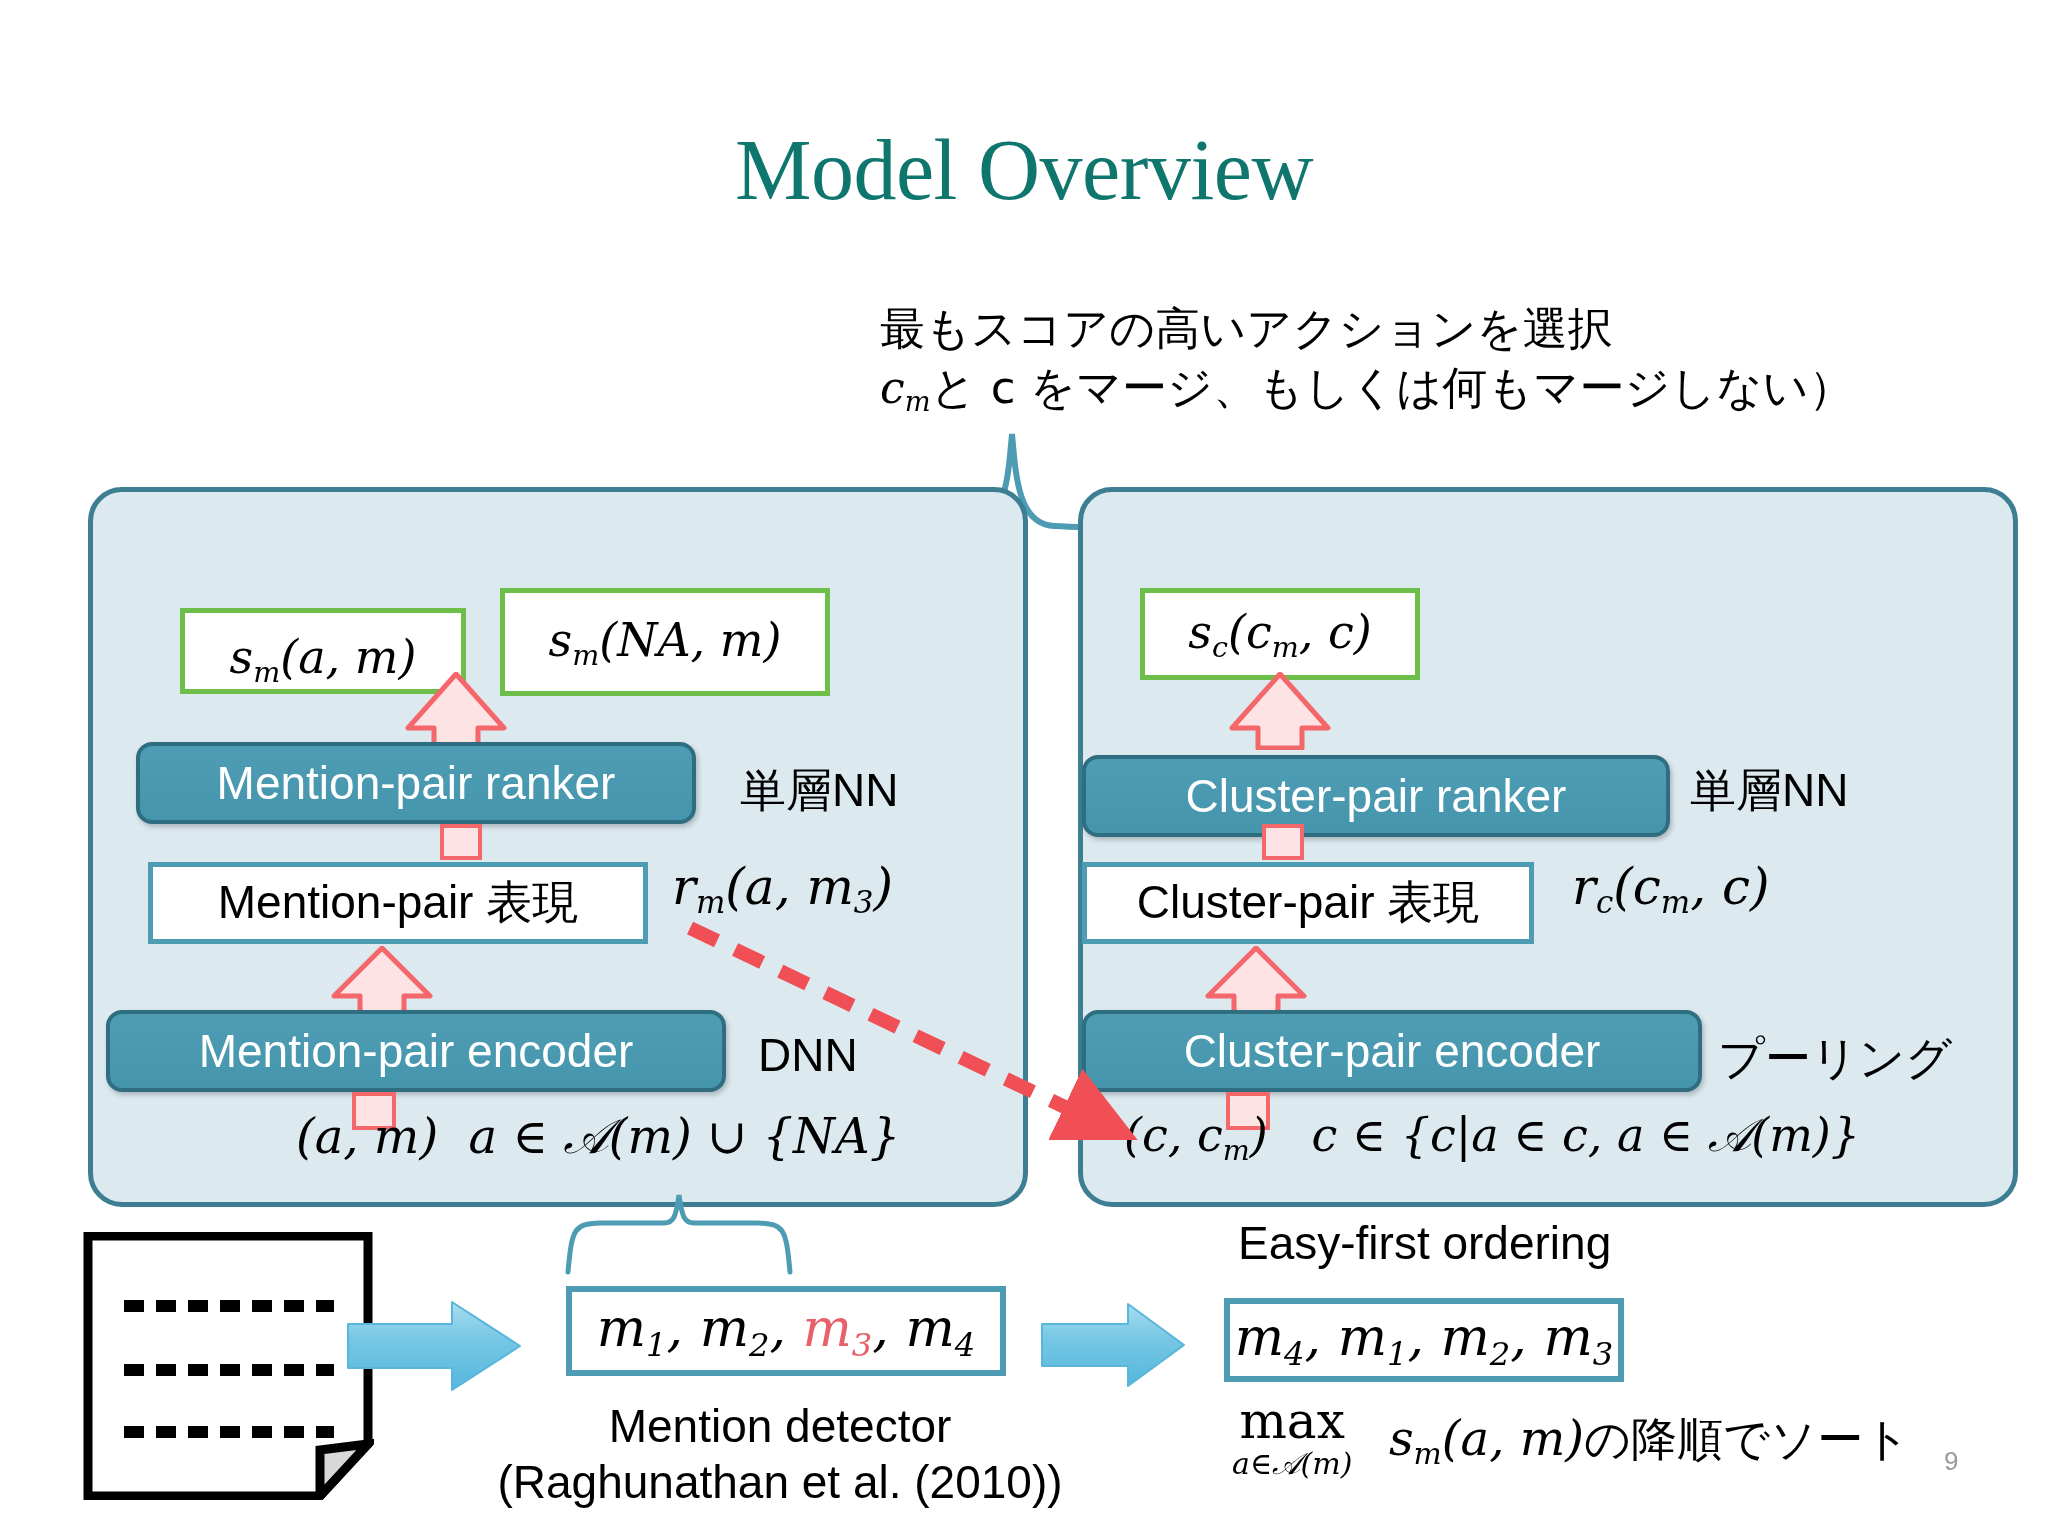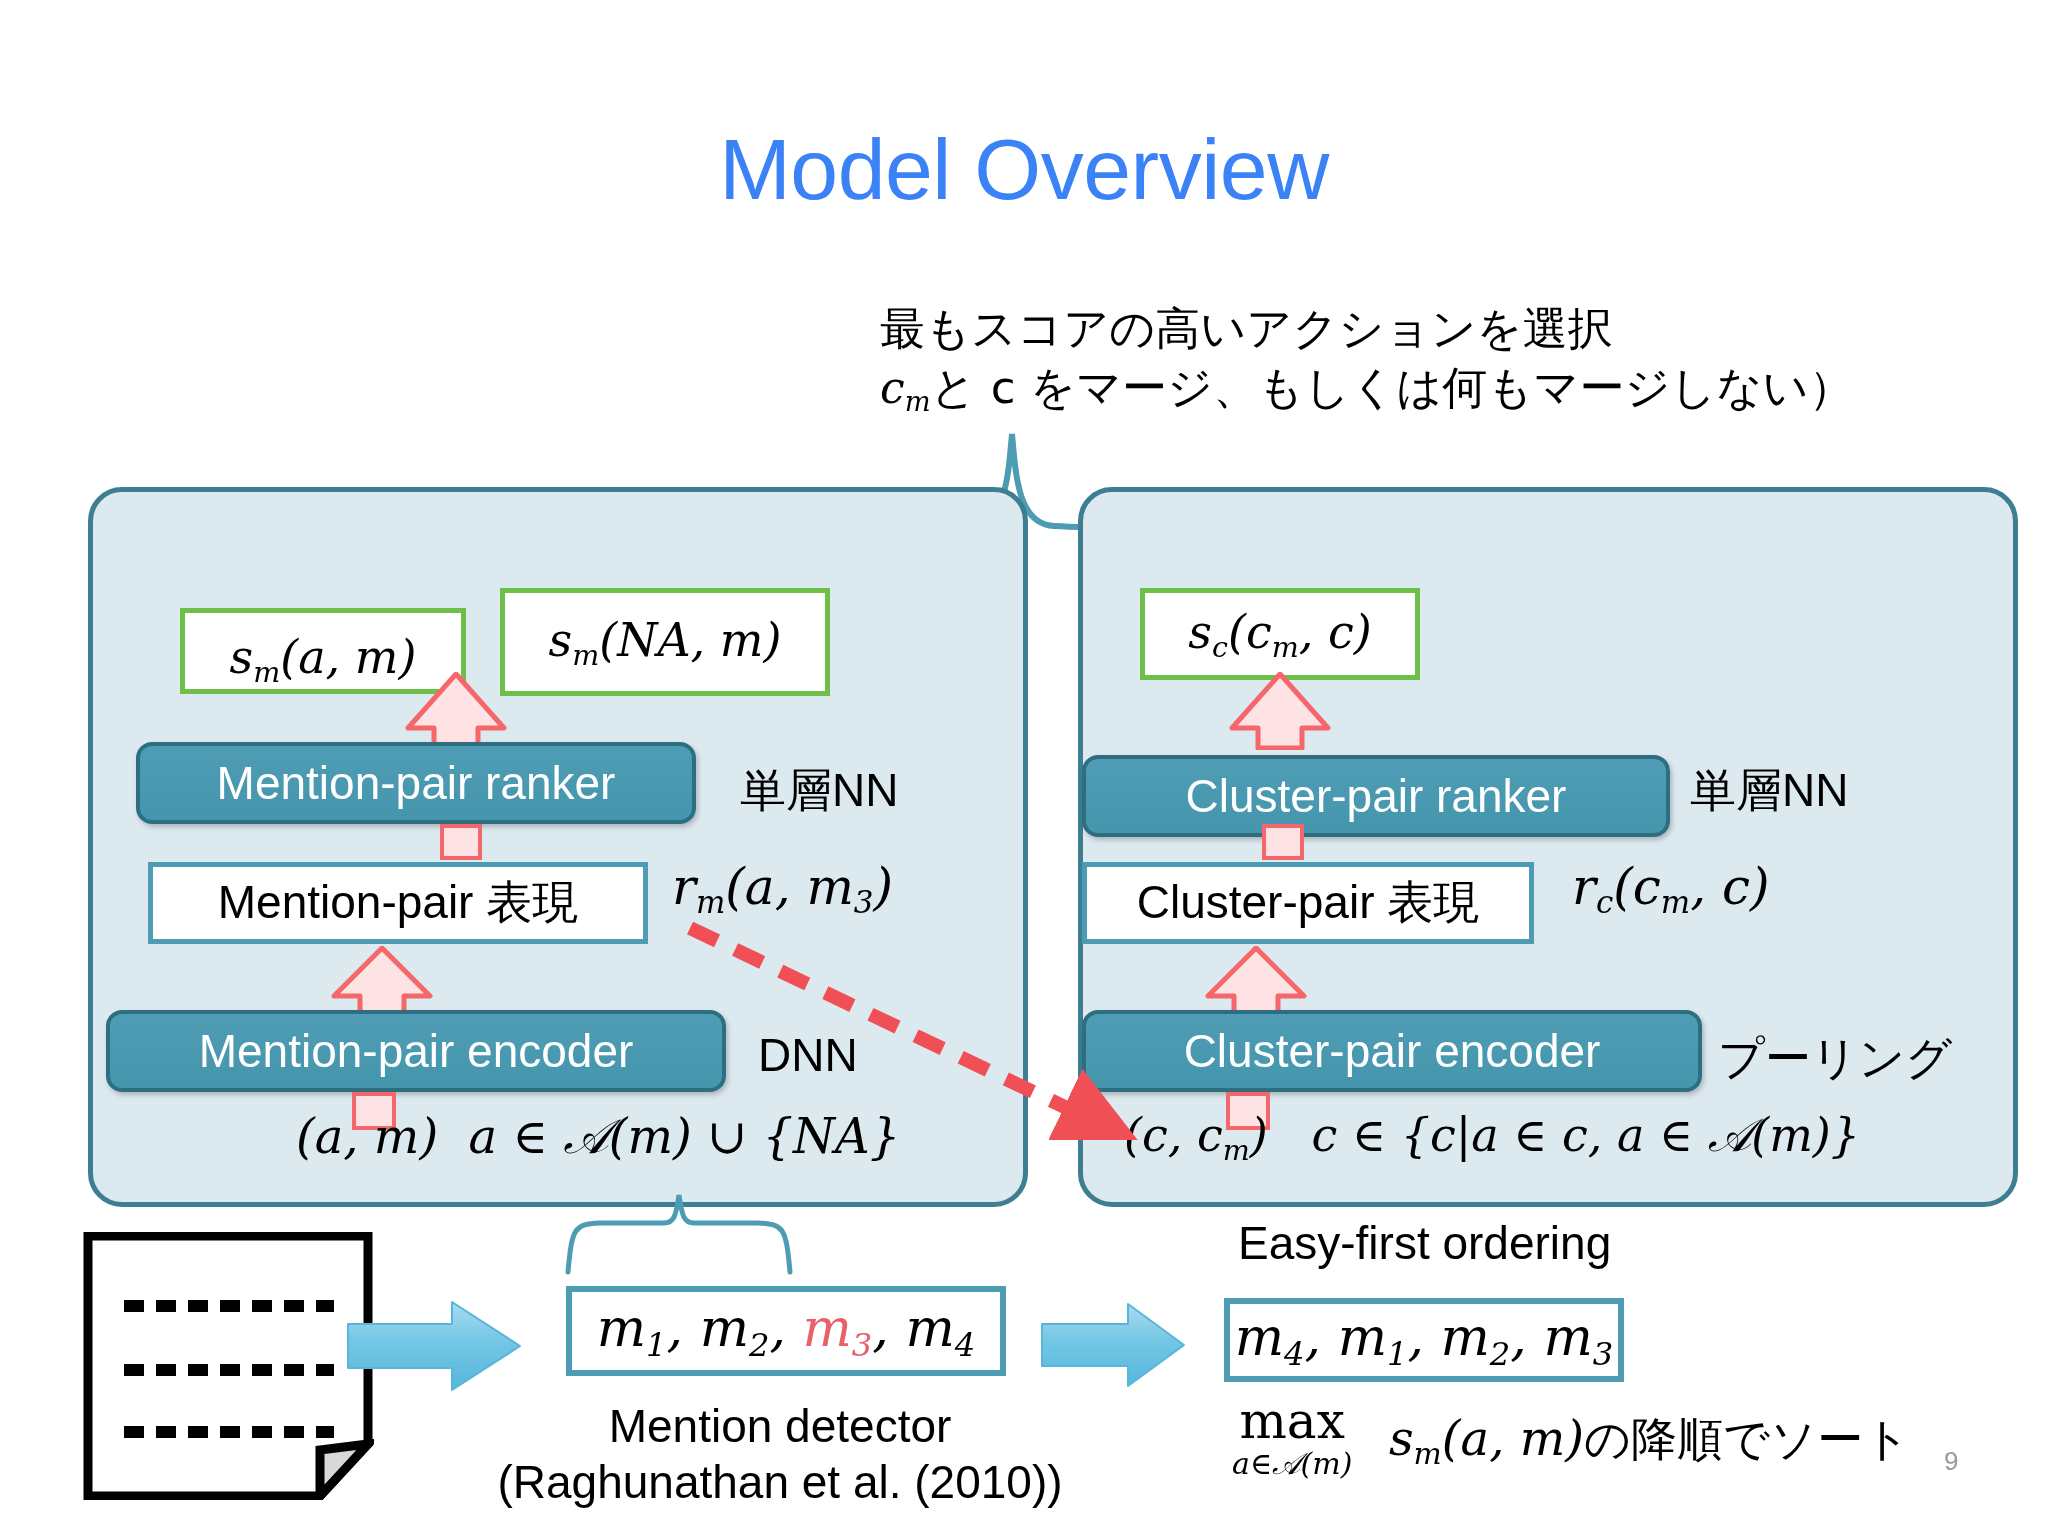--- a/index.html
+++ b/index.html
@@ -19,22 +19,22 @@
     background: #ffffff;
   }
   .abs { position: absolute; }
 
   
   #slide-title {
     left: 0; top: 120px; width: 2048px;
     text-align: center;
     font-size: 86px;
     font-weight: 400;
-    color: #3b82f6;
-    font-family: Liberation Sans, sans-serif;
+    color: #0f766e;
+    font-family: Liberation Serif, serif;
     letter-spacing: -0.5px;
   }
 
   
   #top-annotation {
     left: 880px; top: 300px;
     font-size: 45px;
     color: #000000;
     line-height: 1.30;
     white-space: nowrap;

